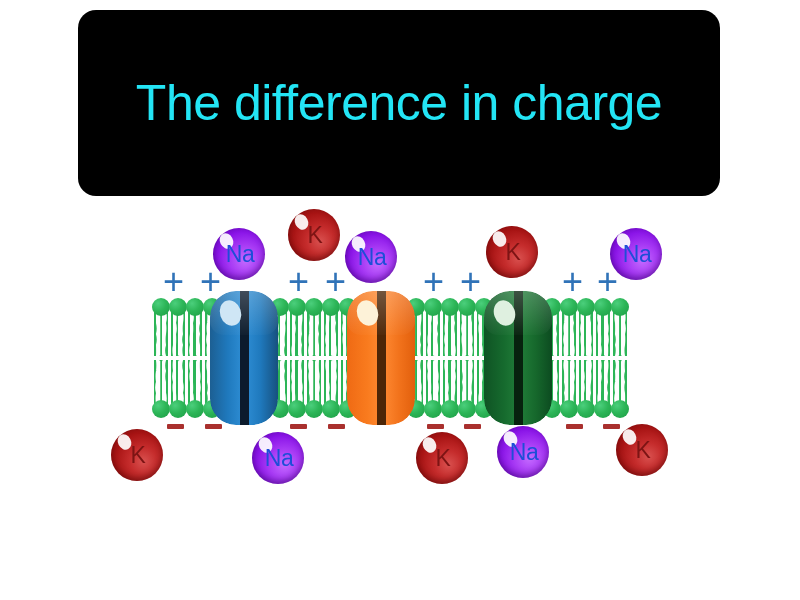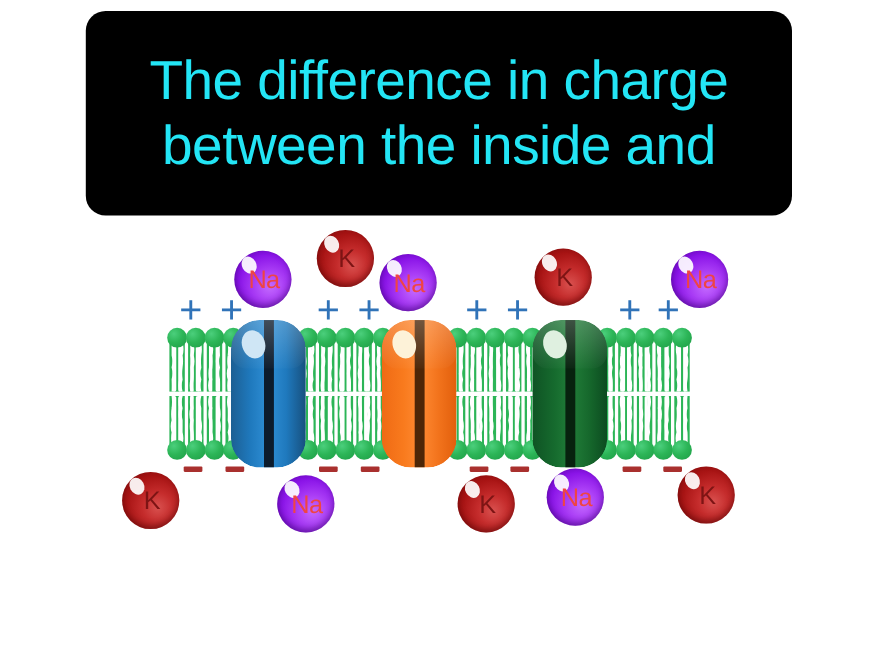--- a/index.html
+++ b/index.html
@@ -233,33 +233,32 @@
     font-size: 23px;
     line-height: 1;
     letter-spacing: -0.5px;
     padding-left: 2px;
     box-sizing: border-box;
   }
   .ion.na .sphere {
     background: radial-gradient(circle at 62% 62%, #c46bff 0%, #a93cf5 32%, #8b15e8 62%, #6a04c0 88%, #4e0292 100%);
     box-shadow: inset 0 -3px 6px rgba(40,0,80,0.45);
   }
-  .ion.na .label { color: #ef4444; }
+  .ion.na .label { color: #1d4ed8; }
   .ion.k .sphere {
     background: radial-gradient(circle at 62% 62%, #d9514f 0%, #c52c2c 30%, #a81414 62%, #8c0d0d 88%, #6d0909 100%);
     box-shadow: inset 0 -3px 6px rgba(60,0,0,0.45);
   }
   .ion.k .label { color: #7d1414; }
 </style>
 </head>
 <body>
 
 <div id="title-card">
   <div class="title-line">The difference in charge</div>
-  <div class="title-line">between the inside and</div>
 </div>
 
 <div id="diagram">
 
   <div id="membrane">
     <div class="leaflet upper" id="leaflet-upper">
         <div class="lipid">
           <div class="tails" style="background: rgb(44, 181, 87);"></div>
           <svg class="wavy" viewBox="0 0 16 44" preserveAspectRatio="none">
             <path d="M 4.5 0 Q 4.5 5.5 4.5 11 Q 5.930500674173424 16.5 4.5 22 Q 6.045805625603659 27.5 4.5 33 Q 4.739904013701774 38.5 4.5 44 Q 3.213435757976522 49.5 4.5 55" stroke="#ffffff" stroke-width="3" fill="none" stroke-linecap="round"></path>

